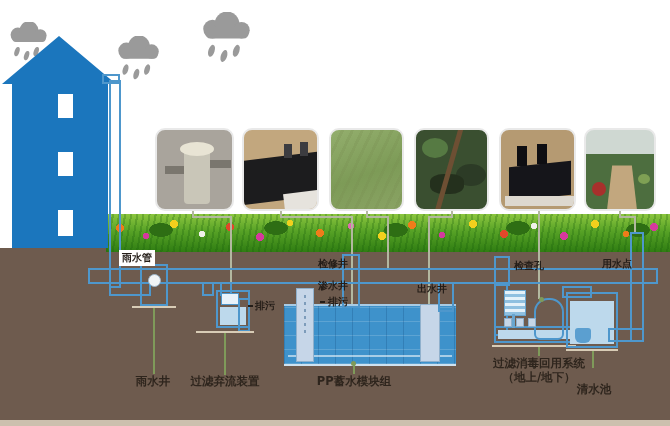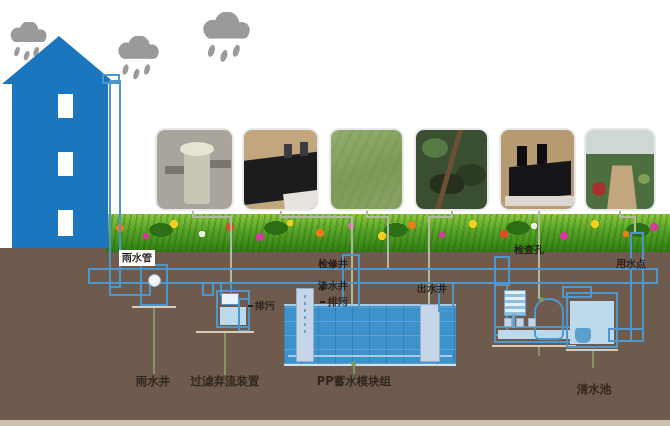--- a/index.html
+++ b/index.html
@@ -212,23 +212,25 @@
   <div class="abs pipe" style="left:630px;top:232px;width:14px;height:110px"></div>
   <div class="abs gline" style="left:566px;top:349px;width:52px"></div>
   <div class="abs green" style="left:592px;top:351px;width:2px;height:17px"></div>
 
   <div class="abs chip" style="left:119px;top:250px">雨水管</div>
   <div class="abs lbl" style="left:318px;top:258px">检修井</div>
   <div class="abs lbl" style="left:318px;top:280px">渗水井</div>
   <div class="abs lbl" style="left:328px;top:296px">排污</div>
   <div class="abs lbl" style="left:255px;top:300px">排污</div>
   <div class="abs lbl" style="left:417px;top:283px">出水井</div>
-  <div class="abs lbl" style="left:514px;top:244px">检查孔</div>
-  <div class="abs lbl" style="left:616px;top:258px">用水点</div>
+  <div class="abs lbl" style="left:514px;top:260px">检查孔</div>
+  <div class="abs lbl" style="left:602px;top:258px">用水点</div>
 
   <div class="abs cap" style="left:128px;top:374px;width:50px">雨水井</div>
   <div class="abs cap" style="left:182px;top:374px;width:86px">过滤弃流装置</div>
   <div class="abs cap" style="left:306px;top:374px;width:96px">PP蓄水模块组</div>
   <div class="abs cap" style="left:481px;top:356px;width:116px">
+    <div>过滤消毒回用系统</div>
+    <div>（地上/地下）</div>
   </div>
   <div class="abs cap" style="left:574px;top:382px;width:40px">清水池</div>
 
 </div>
 
 </body></html>

